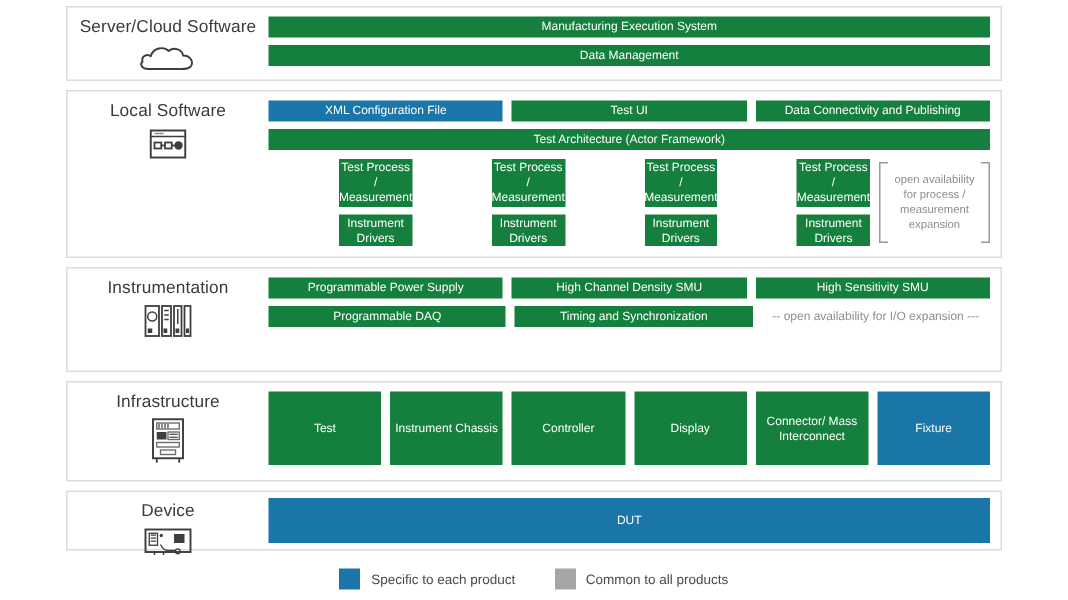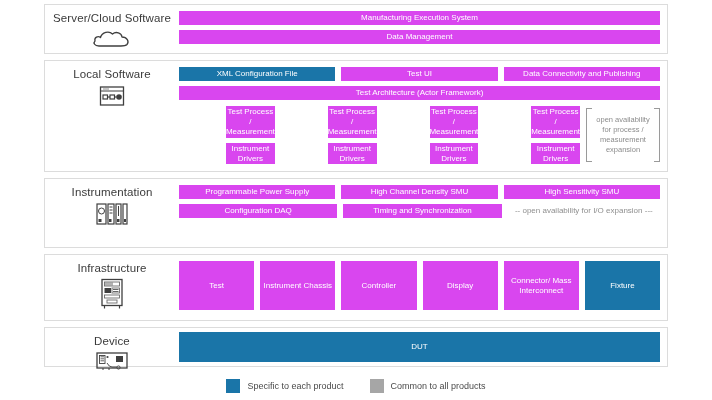--- a/index.html
+++ b/index.html
@@ -57,21 +57,21 @@
     flex-direction: column;
     gap: 5px;
     min-width: 0;
   }
   .row {
     display: flex;
     flex-direction: row;
     gap: 6px;
   }
   .bar {
-    background: #d946ef;
+    background: #15803d;
     color: #ffffff;
     font-size: 8px;
     display: flex;
     align-items: center;
     justify-content: center;
     text-align: center;
     line-height: 10px;
     box-sizing: border-box;
     padding: 1px 3px;
     flex: 1 1 0;
@@ -237,21 +237,21 @@
         </svg>
       </span>
     </div>
     <div class="panel-body">
       <div class="row">
         <div class="bar h14">Programmable Power Supply</div>
         <div class="bar h14">High Channel Density SMU</div>
         <div class="bar h14">High Sensitivity SMU</div>
       </div>
       <div class="row">
-        <div class="bar h14">Configuration DAQ</div>
+        <div class="bar h14">Programmable DAQ</div>
         <div class="bar h14">Timing and Synchronization</div>
         <div class="plain-note">-- open availability for I/O expansion ---</div>
       </div>
     </div>
   </div>
 
   <div class="panel" style="height:67px">
     <div class="panel-label">
       <div class="panel-title">Infrastructure</div>
       <span class="panel-icon">

